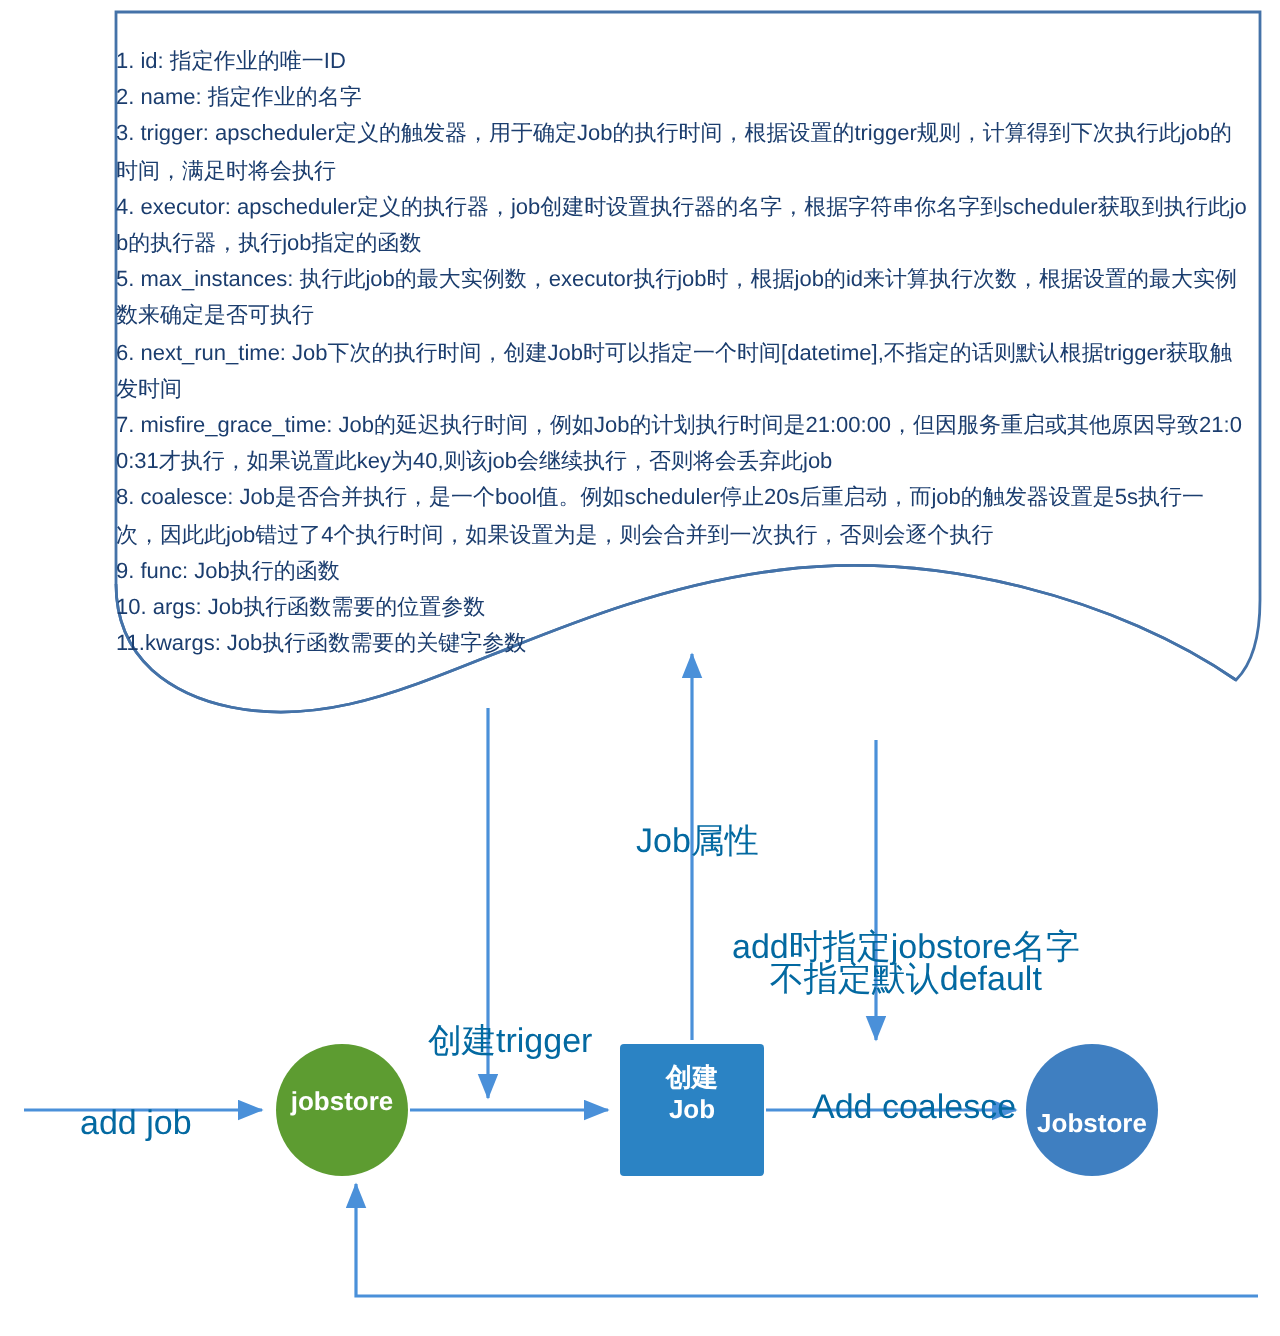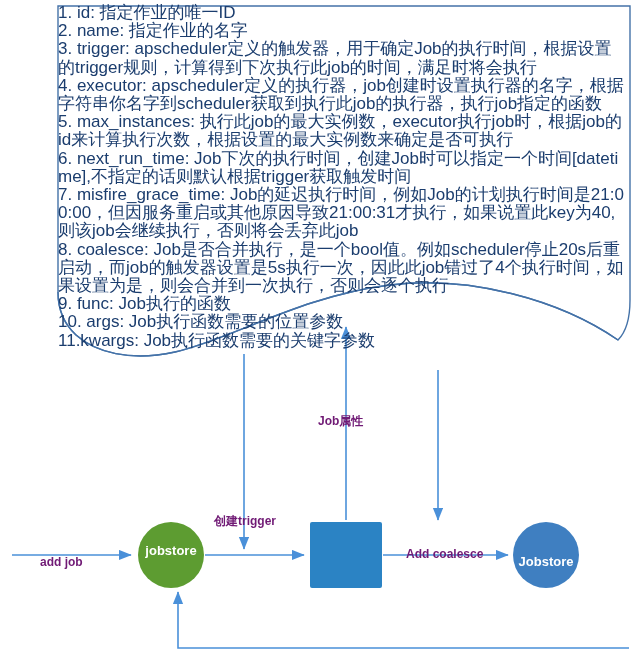--- a/index.html
+++ b/index.html
@@ -21,44 +21,43 @@
     position: absolute;
     left: 0;
     top: 0;
     width: 640px;
     height: 668px;
     pointer-events: none;
   }
   .note-text {
     position: absolute;
     left: 58px;
-    top: 4px;
+    top: 22px;
     width: 566px;
-    font-size: 17px;
+    font-size: 11px;
     line-height: 18.2px;
     color: #1b3d6e;
     white-space: pre-wrap;
     word-break: break-all;
   }
   .node-label {
     position: absolute;
     color: #ffffff;
     font-weight: bold;
     text-align: center;
     line-height: 1.25;
     font-size: 13px;
   }
   .edge-label {
     position: absolute;
-    color: #701a75;
-    font-size: 12px;
+    color: #0369a1;
+    font-size: 17px;
     line-height: 16px;
     text-align: center;
     white-space: nowrap;
-    font-weight: bold;
   }
   #scheduler-label { left: 130px; top: 543px; width: 82px; }
   #job-label       { left: 313px; top: 531px; width: 66px; }
   #jobstore-label  { left: 505px; top: 543px; width: 82px; margin-top: 11px; }
 
   #label-add-job      { left: 40px;  top: 554px; text-align: left; }
   #label-create-trigger { left: 214px; top: 478px; margin-top: 35px; }
   #label-job-attr     { left: 318px; top: 413px; }
   #label-jobstore-name{ left: 366px; top: 466px; text-align: center; }
   #label-add-jobstore { left: 406px; top: 546px; }
@@ -111,20 +110,24 @@
 4. executor: apscheduler定义的执行器，job创建时设置执行器的名字，根据字符串你名字到scheduler获取到执行此job的执行器，执行job指定的函数
 5. max_instances: 执行此job的最大实例数，executor执行job时，根据job的id来计算执行次数，根据设置的最大实例数来确定是否可执行
 6. next_run_time: Job下次的执行时间，创建Job时可以指定一个时间[datetime],不指定的话则默认根据trigger获取触发时间
 7. misfire_grace_time: Job的延迟执行时间，例如Job的计划执行时间是21:00:00，但因服务重启或其他原因导致21:00:31才执行，如果说置此key为40,则该job会继续执行，否则将会丢弃此job
 8. coalesce: Job是否合并执行，是一个bool值。例如scheduler停止20s后重启动，而job的触发器设置是5s执行一次，因此此job错过了4个执行时间，如果设置为是，则会合并到一次执行，否则会逐个执行
 9. func: Job执行的函数
 10. args: Job执行函数需要的位置参数
 11.kwargs: Job执行函数需要的关键字参数</div>
 
   <div class="node-label" id="scheduler-label">jobstore</div>
+  <div class="node-label" id="job-label" style="white-space:pre-line;">创建
+Job</div>
   <div class="node-label" id="jobstore-label">Jobstore</div>
 
   <div class="edge-label" id="label-add-job">add job</div>
   <div class="edge-label" id="label-create-trigger">创建trigger</div>
   <div class="edge-label" id="label-job-attr">Job属性</div>
+  <div class="edge-label" id="label-jobstore-name" style="white-space:pre-line;">add时指定jobstore名字
+不指定默认default</div>
   <div class="edge-label" id="label-add-jobstore">Add coalesce</div>
 
 </div>
 
 </body></html>

